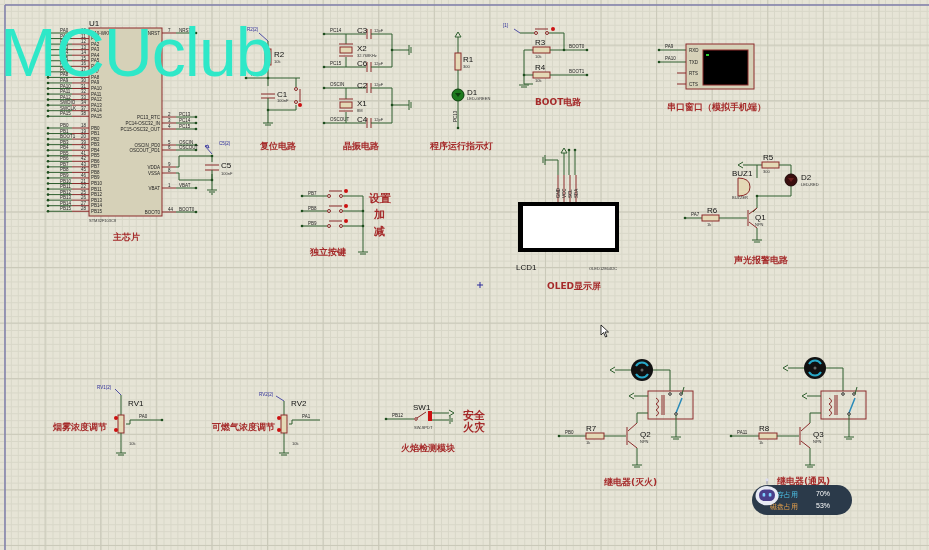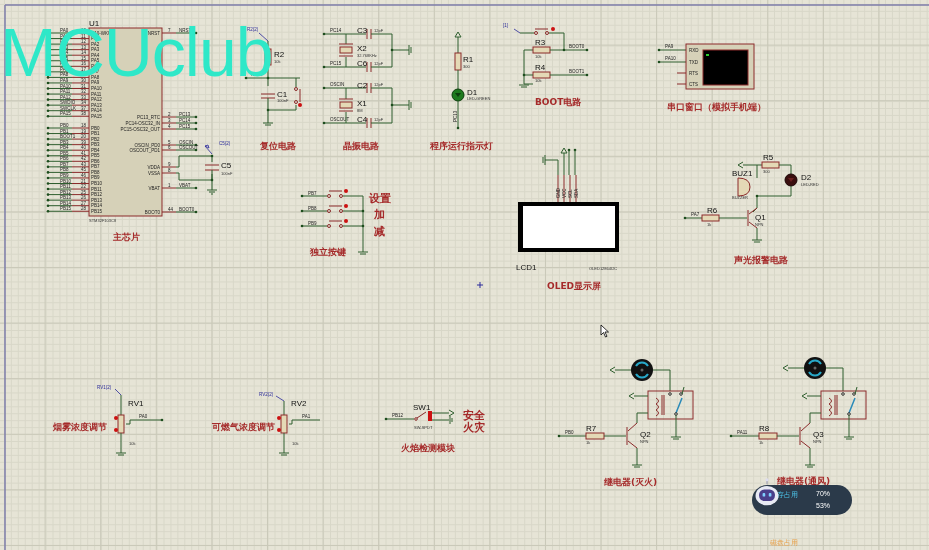--- a/index.html
+++ b/index.html
@@ -24,21 +24,21 @@
   .ref{font-size:8px;fill:#111;font-family:"Liberation Sans",sans-serif;}
   .val{font-size:4px;fill:#333;font-family:"Liberation Sans",sans-serif;}
   .title{font-size:9px;fill:#a52a2a;font-weight:bold;font-family:"DejaVu Sans",sans-serif;}
   .big{font-size:11px;fill:#a52a2a;font-weight:bold;font-family:"DejaVu Sans",sans-serif;}
   .probe{font-size:4.5px;fill:#2a2a9a;font-family:"Liberation Sans",sans-serif;}
   .redpin{fill:#cc1111;}
   #watermark{position:absolute;left:0;top:22px;font-family:Liberation Sans, sans-serif;font-size:68px;color:#2ee8c8;letter-spacing:-1px;line-height:60px;font-weight:normal;}
   #monitor{position:absolute;left:752px;top:485px;width:100px;height:30px;border-radius:15px;background:#2b3a4a;}
   #monitor .row{position:absolute;left:14px;font-size:7px;font-family:"DejaVu Sans",sans-serif;}
   #monitor .r1{top:5px;color:#4cc3e8;}
-  #monitor .r2{top:17px;color:#e8a24c;margin-top:36px;}
+  #monitor .r2{top:17px;color:#e8a24c;}
   #monitor .pct{position:absolute;left:64px;font-size:7px;color:#ffffff;font-family:"Liberation Sans",sans-serif;}
   #robot{position:absolute;left:755px;top:480px;width:30px;height:30px;}
   #cursor{position:absolute;left:600px;top:324px;}
 </style>
 </head>
 <body>
 
 <div id="canvas"></div>
 
 <svg id="sch" width="929" height="550" viewBox="0 0 929 550">

